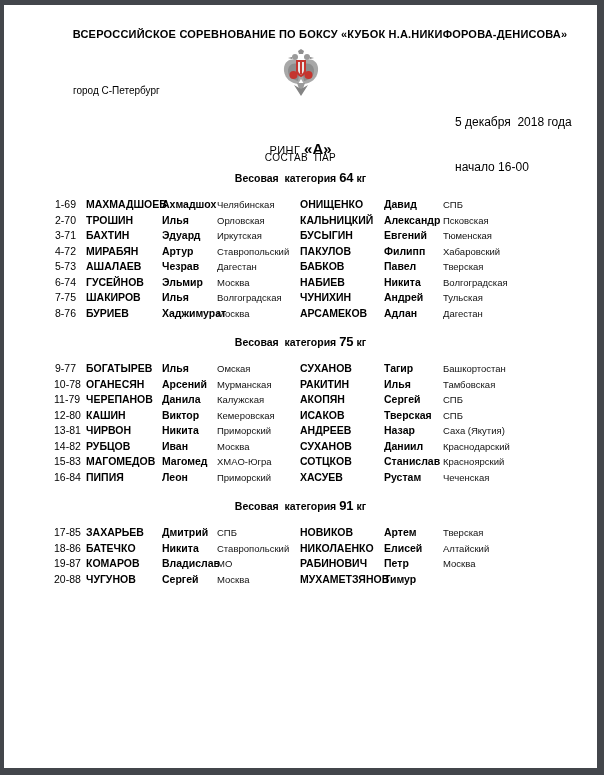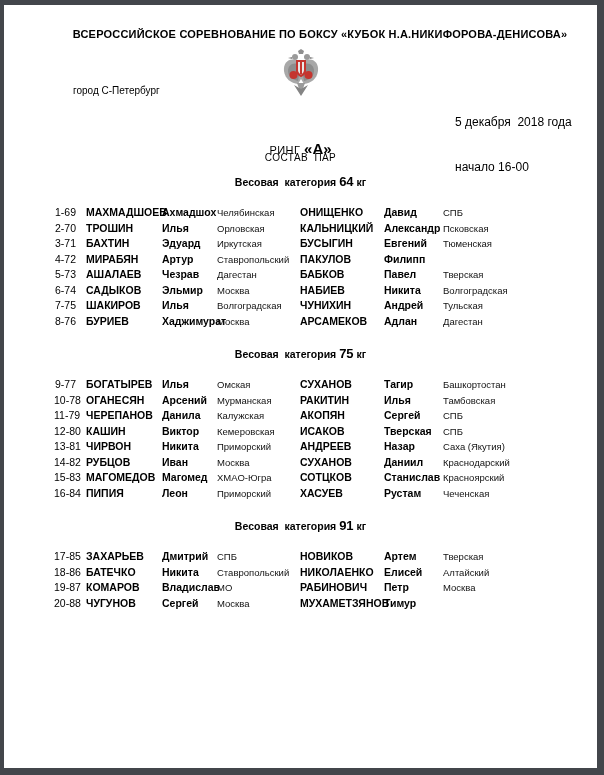--- a/index.html
+++ b/index.html
@@ -37,21 +37,21 @@
   }
   .ring-line .ring-name{font-size:15px;font-weight:bold;letter-spacing:0;}
   .pairs-subtitle{
     position:absolute;top:147px;left:0;right:0;
     text-align:center;font-size:10px;letter-spacing:.4px;white-space:pre;
   }
   .sections{position:absolute;top:164px;left:0;right:0;}
   .section + .section{margin-top:12px;}
   .section-heading{
     text-align:center;font-weight:bold;font-size:10.5px;
-    line-height:25px;margin:0 0 10px 0;white-space:pre;
+    line-height:17px;margin:0 0 10px 0;white-space:pre;
   }
   .section-heading .weight-number{font-size:13px;}
   .pair-row{
     display:grid;
     grid-template-columns:32px 76px 55px 83px 84px 59px auto;
     margin-left:50px;margin-right:10px;
     line-height:15.5px;align-items:baseline;
   }
   .pair-row > div{white-space:nowrap;overflow:visible;}
   .c-num{font-size:10.5px;text-align:right;padding-right:10px;}
@@ -138,35 +138,36 @@
     <div class="c-region">Тюменская</div>
   </div>
 
   <div class="pair-row">
     <div class="c-num">4-72</div>
     <div class="c-surname">МИРАБЯН</div>
     <div class="c-name">Артур</div>
     <div class="c-region">Ставропольский</div>
     <div class="c-surname">ПАКУЛОВ</div>
     <div class="c-name">Филипп</div>
+    <div class="c-region">Хабаровский</div>
   </div>
 
   <div class="pair-row">
     <div class="c-num">5-73</div>
     <div class="c-surname">АШАЛАЕВ</div>
     <div class="c-name">Чезрав</div>
     <div class="c-region">Дагестан</div>
     <div class="c-surname">БАБКОВ</div>
     <div class="c-name">Павел</div>
     <div class="c-region">Тверская</div>
   </div>
 
   <div class="pair-row">
     <div class="c-num">6-74</div>
-    <div class="c-surname">САДЫКОВ</div>
+    <div class="c-surname">ГУСЕЙНОВ</div>
     <div class="c-name">Эльмир</div>
     <div class="c-region">Москва</div>
     <div class="c-surname">НАБИЕВ</div>
     <div class="c-name">Никита</div>
     <div class="c-region">Волгоградская</div>
   </div>
 
   <div class="pair-row">
     <div class="c-num">7-75</div>
     <div class="c-surname">ШАКИРОВ</div>

